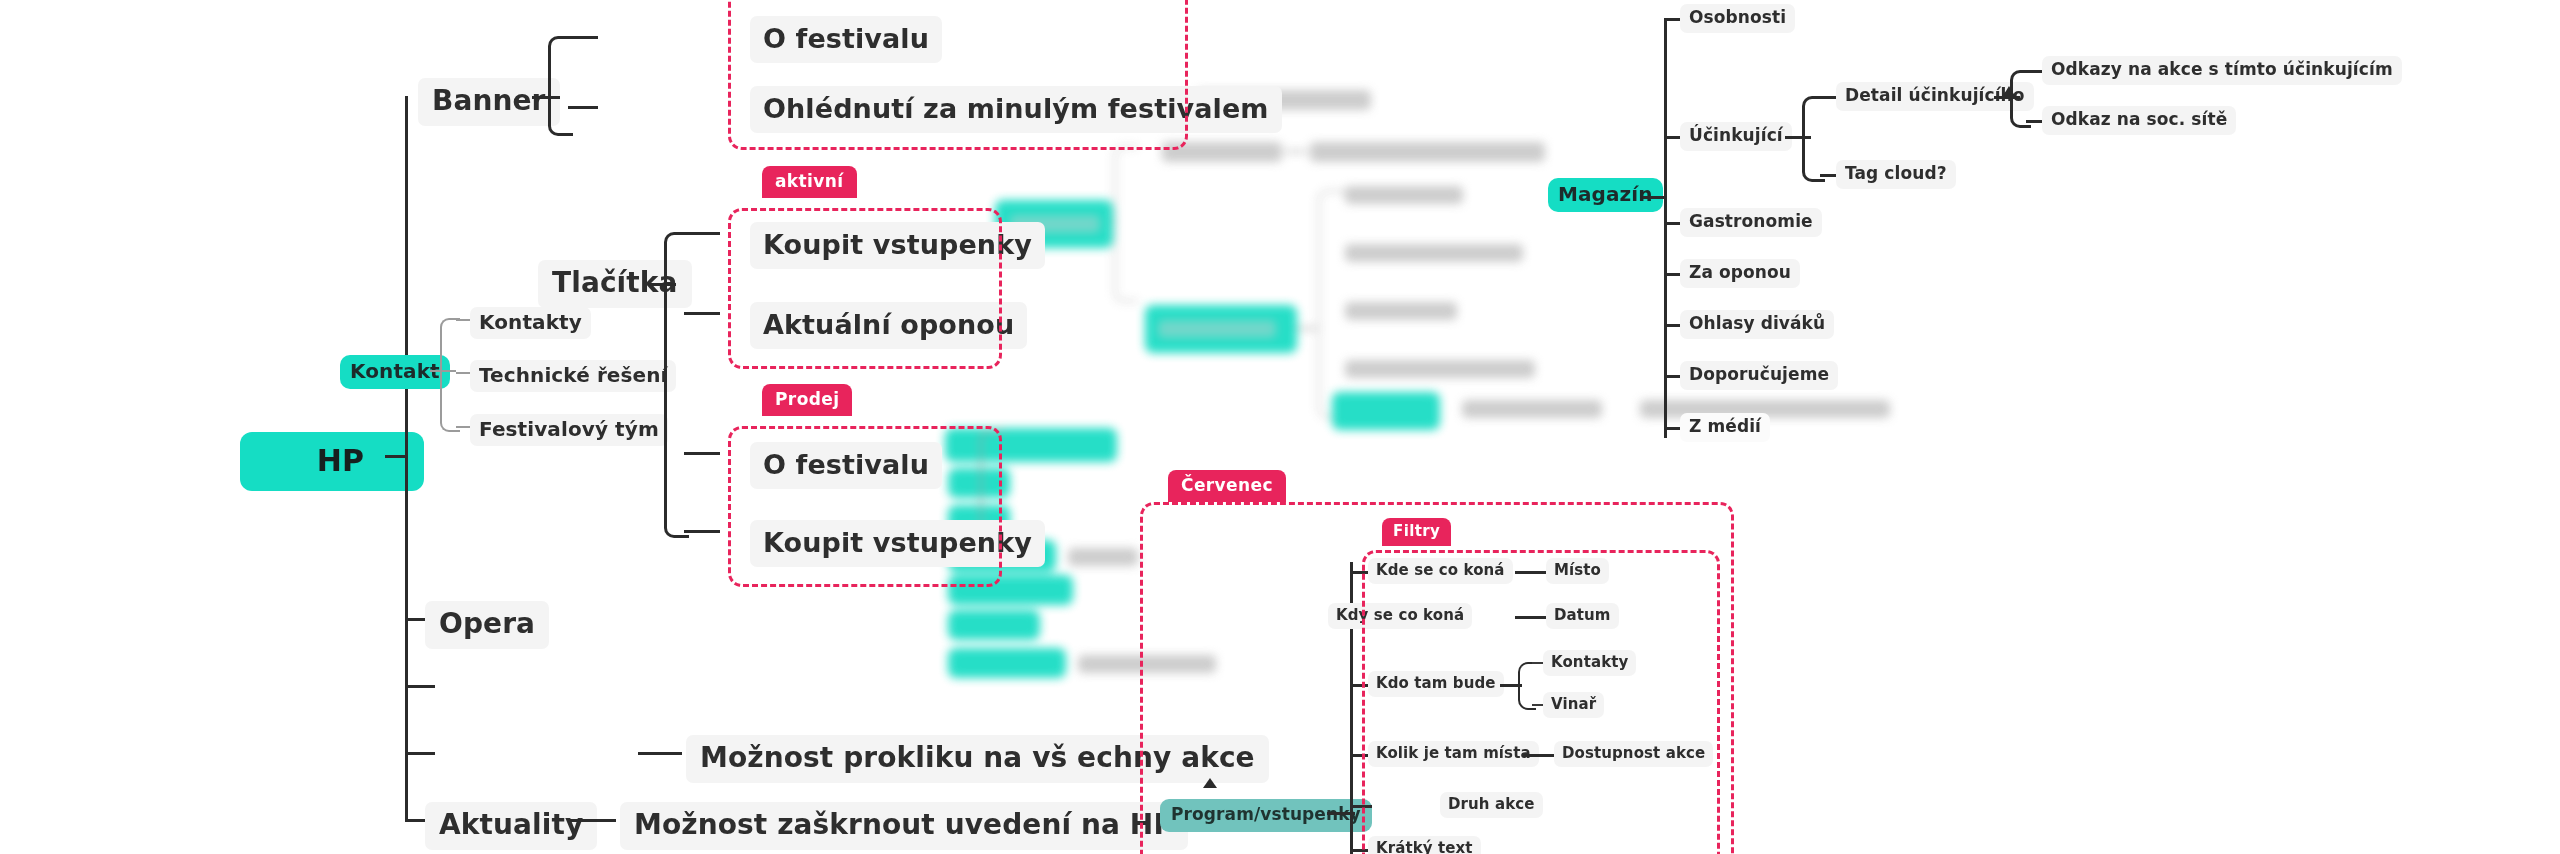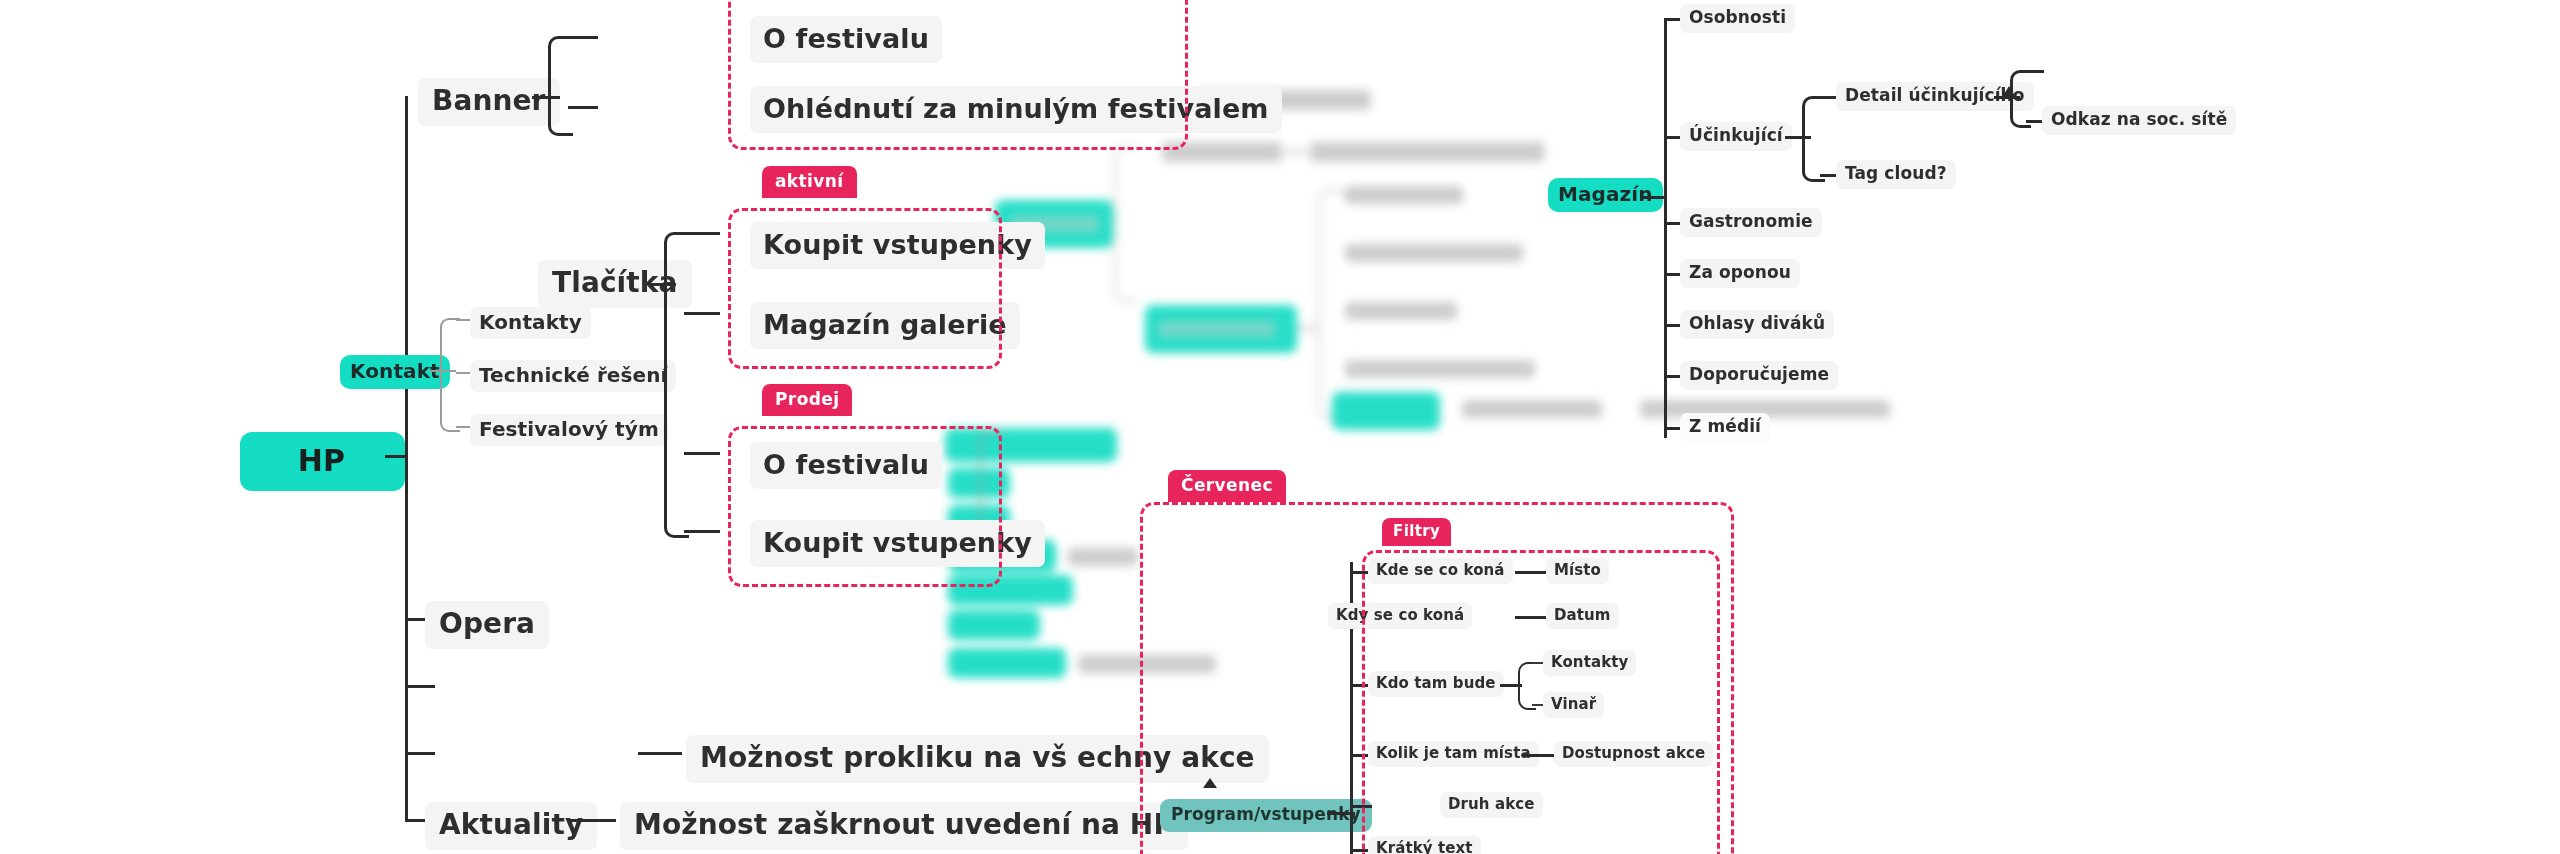--- a/index.html
+++ b/index.html
@@ -11,21 +11,21 @@
   #stage{position:absolute;inset:0;width:2560px;height:854px;background:#fff;}
 
   
   .node{
     position:absolute;
     background:#f4f4f4;
     color:#2e2e2e;
     border-radius:7px;
     white-space:nowrap;
     font-weight:700;
-    padding:5px 11px 6px 9px;
+    padding:5px 11px 6px 28px;
     line-height:1.15;
     letter-spacing:.1px;
   }
   .lvl1{font-size:28px;padding:7px 14px 9px 14px;}
   .lvl2{font-size:27px;padding:7px 13px 9px 13px;}
   .lvl3{font-size:19px;padding:5px 10px 6px 10px;}
   .lvl4{font-size:17px;padding:4px 9px 5px 9px;}
   .lvl5{font-size:15px;padding:4px 8px 5px 8px;}
   .small{font-size:20px;padding:4px 9px 5px 9px;}
 
@@ -182,21 +182,21 @@
 
     <div class="node lvl1" style="left:538px;top:260px;">Tlačítka</div>
     <div class="hline" style="left:648px;top:283px;width:28px;"></div>
     <div class="spine" style="left:664px;top:232px;width:22px;height:300px;"></div>
     <div class="tick" style="left:684px;top:232px;width:36px;"></div>
     <div class="tick" style="left:684px;top:312px;width:36px;"></div>
     <div class="tick" style="left:684px;top:452px;width:36px;"></div>
     <div class="tick" style="left:684px;top:530px;width:36px;"></div>
 
     <div class="node lvl2" style="left:750px;top:222px;">Koupit vstupenky</div>
-    <div class="node lvl2" style="left:750px;top:302px;">Magazín galerie</div>
+    <div class="node lvl2" style="left:750px;top:302px;">Aktuální oponou</div>
     <div class="node lvl2" style="left:750px;top:442px;">O festivalu</div>
     <div class="node lvl2" style="left:750px;top:520px;">Koupit vstupenky</div>
 
     <div class="tick" style="left:405px;top:618px;width:30px;"></div>
     <div class="node lvl1" style="left:425px;top:601px;">Opera</div>
 
     <div class="tick" style="left:405px;top:685px;width:30px;"></div>
 
     <div class="tick" style="left:405px;top:752px;width:30px;"></div>
     <div class="hline" style="left:638px;top:752px;width:44px;"></div>
@@ -221,20 +221,21 @@
     <div class="tick" style="left:1820px;top:96px;width:18px;"></div>
     <div class="tick" style="left:1820px;top:174px;width:18px;"></div>
     <div class="node lvl4" style="left:1836px;top:82px;">Detail účinkujícího</div>
     <div class="node lvl4" style="left:1836px;top:160px;">Tag cloud?</div>
 
     <div class="hline" style="left:1994px;top:96px;width:26px;"></div>
     <div class="spine" style="left:2010px;top:70px;width:18px;height:52px;"></div>
     <div class="arrow" style="left:2003px;top:86px;border-bottom-width:10px;border-left-width:6px;border-right-width:6px;"></div>
     <div class="tick" style="left:2026px;top:70px;width:18px;"></div>
     <div class="tick" style="left:2026px;top:120px;width:18px;"></div>
+    <div class="node lvl4" style="left:2042px;top:56px;">Odkazy na akce s tímto účinkujícím</div>
     <div class="node lvl4" style="left:2042px;top:106px;">Odkaz na soc. sítě</div>
 
     <div class="tick" style="left:1664px;top:222px;width:22px;"></div>
     <div class="node lvl4" style="left:1680px;top:208px;">Gastronomie</div>
 
     <div class="tick" style="left:1664px;top:273px;width:22px;"></div>
     <div class="node lvl4" style="left:1680px;top:259px;">Za oponou</div>
 
     <div class="tick" style="left:1664px;top:324px;width:22px;"></div>
     <div class="node lvl4" style="left:1680px;top:310px;">Ohlasy diváků</div>

